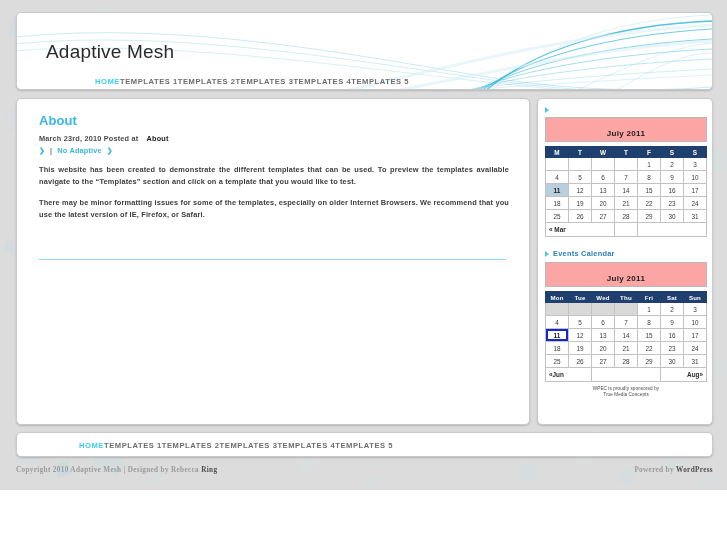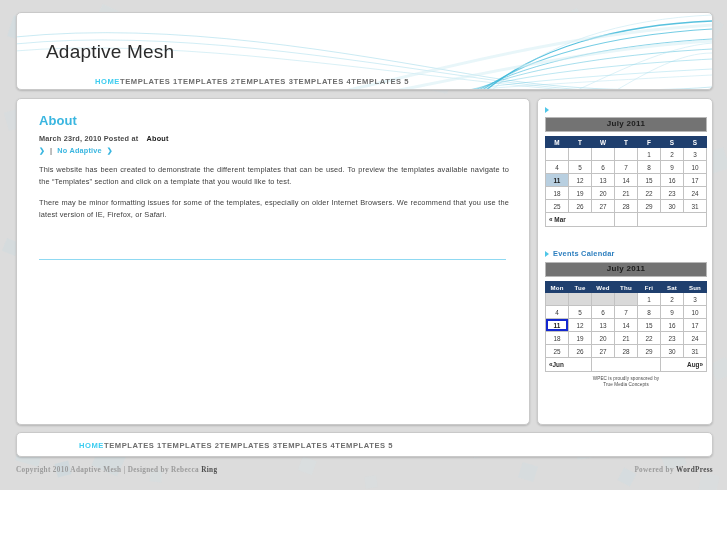--- a/index.html
+++ b/index.html
@@ -64,43 +64,43 @@
   }
   .post-meta .cat { color: #1b1b1b; margin-left: 6px; }
   .post-links {
     font-size: 7.3px; font-weight: bold; color: #3ab6e0;
     margin-bottom: 9px; letter-spacing: .2px; display: flex; gap: 5px; align-items: center;
   }
   .post-links .sep { color: #7c7c7c; }
   .arrow-ico { color: #3ab6e0; font-size: 7px; }
   .post p {
     margin: 0 0 9px 0; font-size: 7.4px; line-height: 12px;
-    color: #3d3d3d; text-align: justify; letter-spacing: .15px;
+    color: #3d3d3d; text-align: justify; letter-spacing: .15px; font-weight: bold;
   }
   .divider {
     position: absolute; left: 22px; top: 160px; width: 467px;
     height: 1px; background: #8fd9f2;
   }
 
   
   #sidebar { left: 537px; top: 98px; width: 176px; height: 327px; }
   .widget { position: absolute; left: 7px; width: 162px; }
   .widget-title {
     font-size: 7.4px; font-weight: bold; color: #2d7fbf;
     letter-spacing: .25px; margin-bottom: 4px;
     display: flex; align-items: center; gap: 4px;
   }
   .widget-title .tri {
     width: 0; height: 0; border-left: 4px solid #4fc6e8;
     border-top: 3px solid transparent; border-bottom: 3px solid transparent;
   }
   .cal-caption {
-    border: 1px solid #b8b8b8; background: #737373;
+    border: 1px solid #b8b8b8; background: #fca5a5;
     text-align: center; font-size: 8px; font-weight: bold;
-    color: #1c1c1c; padding: 1px 0 3px; letter-spacing: .3px;
+    color: #1c1c1c; padding: 11px 0 3px; letter-spacing: .3px;
   }
   table.cal {
     border-collapse: collapse; width: 100%;
     margin-top: 4px; table-layout: fixed;
   }
   table.cal th {
     background: #1f3f6e; color: #ffffff;
     font-size: 6.4px; font-weight: bold; height: 11px;
     border: 1px solid #1f3f6e; letter-spacing: .2px;
   }

